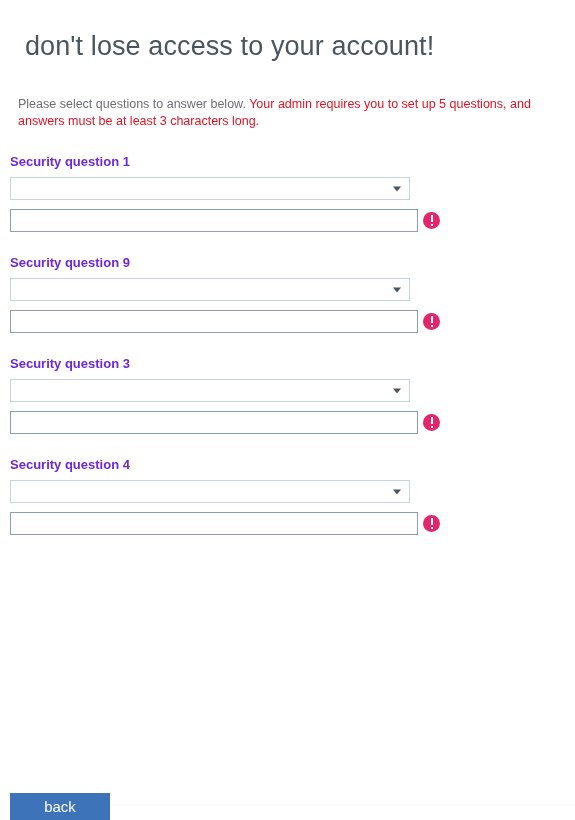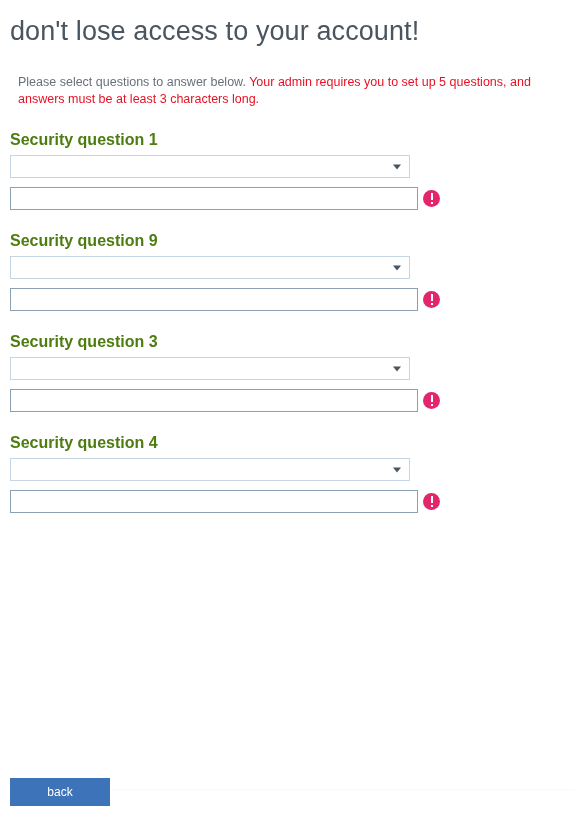--- a/index.html
+++ b/index.html
@@ -19,21 +19,21 @@
   .page {
     position: relative;
     width: 575px;
     height: 820px;
     box-sizing: border-box;
     padding: 0 10px;
   }
 
   
   .page-title {
-    margin: 0;
+    margin: 15px;
     padding-top: 14px;
     font-size: 27px;
     font-weight: 300;
     line-height: 34px;
     color: #4a5560;
     letter-spacing: 0.1px;
     white-space: nowrap;
   }
 
   .instructions {
@@ -49,23 +49,23 @@
   }
 
   
   .questions {
     padding-top: 16px;
   }
   .q-block {
     margin-bottom: 23px;
   }
   .q-label {
-    font-size: 16px;
+    font-size: 13px;
     font-weight: bold;
-    color: #4d7c0f;
+    color: #6d28d9;
     line-height: 16px;
     margin-bottom: 7px;
   }
 
   .select-wrap {
     position: relative;
     width: 400px;
     height: 23px;
     border: 1px solid #c5d5e3;
     background: #ffffff;
@@ -177,21 +177,21 @@
     position: relative;
     display: block;
     width: 100px;
     height: 28px;
     line-height: 28px;
     text-align: center;
     background: #3c73b9;
     color: #ffffff;
     border: none;
     font-family: "Liberation Sans", sans-serif;
-    font-size: 12px;
+    font-size: 15px;
     padding: 0;
     cursor: pointer;
   }
 </style>
 </head>
 <body>
 
 <div class="page">
 
   <h1 class="page-title">don't lose access to your account!</h1>

